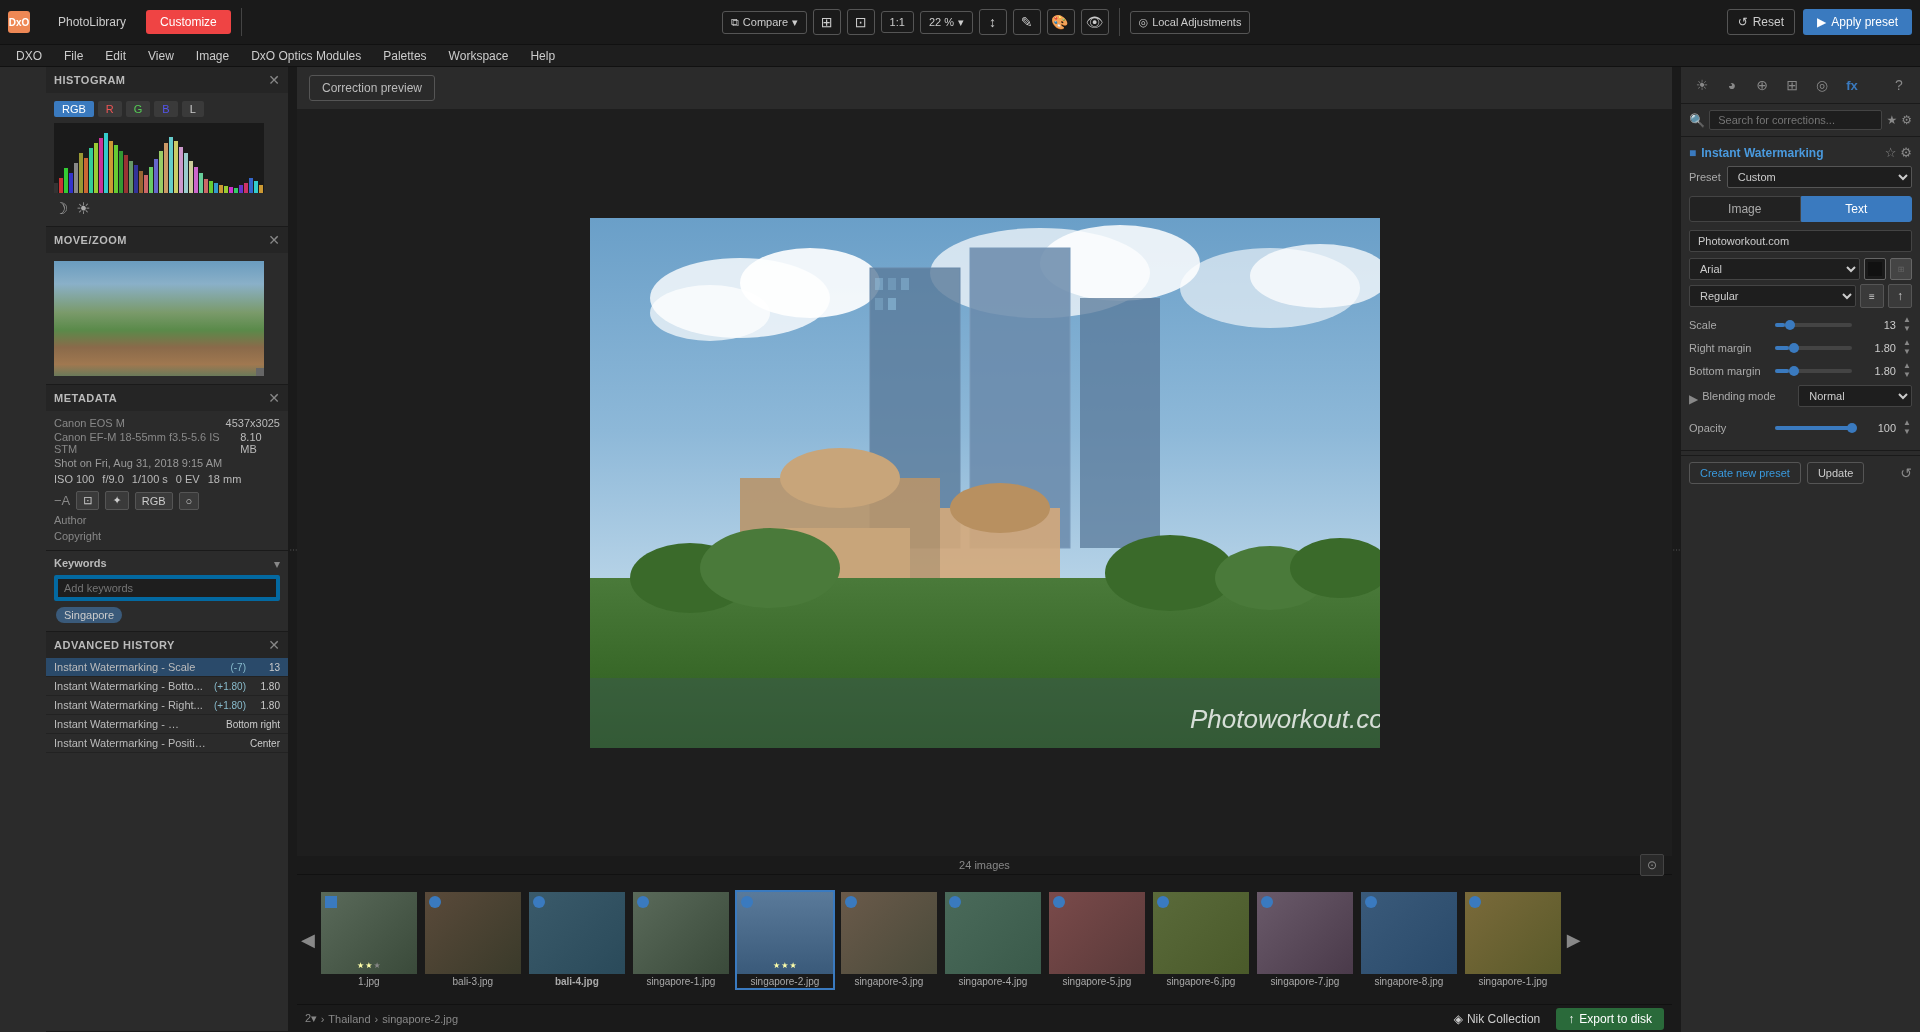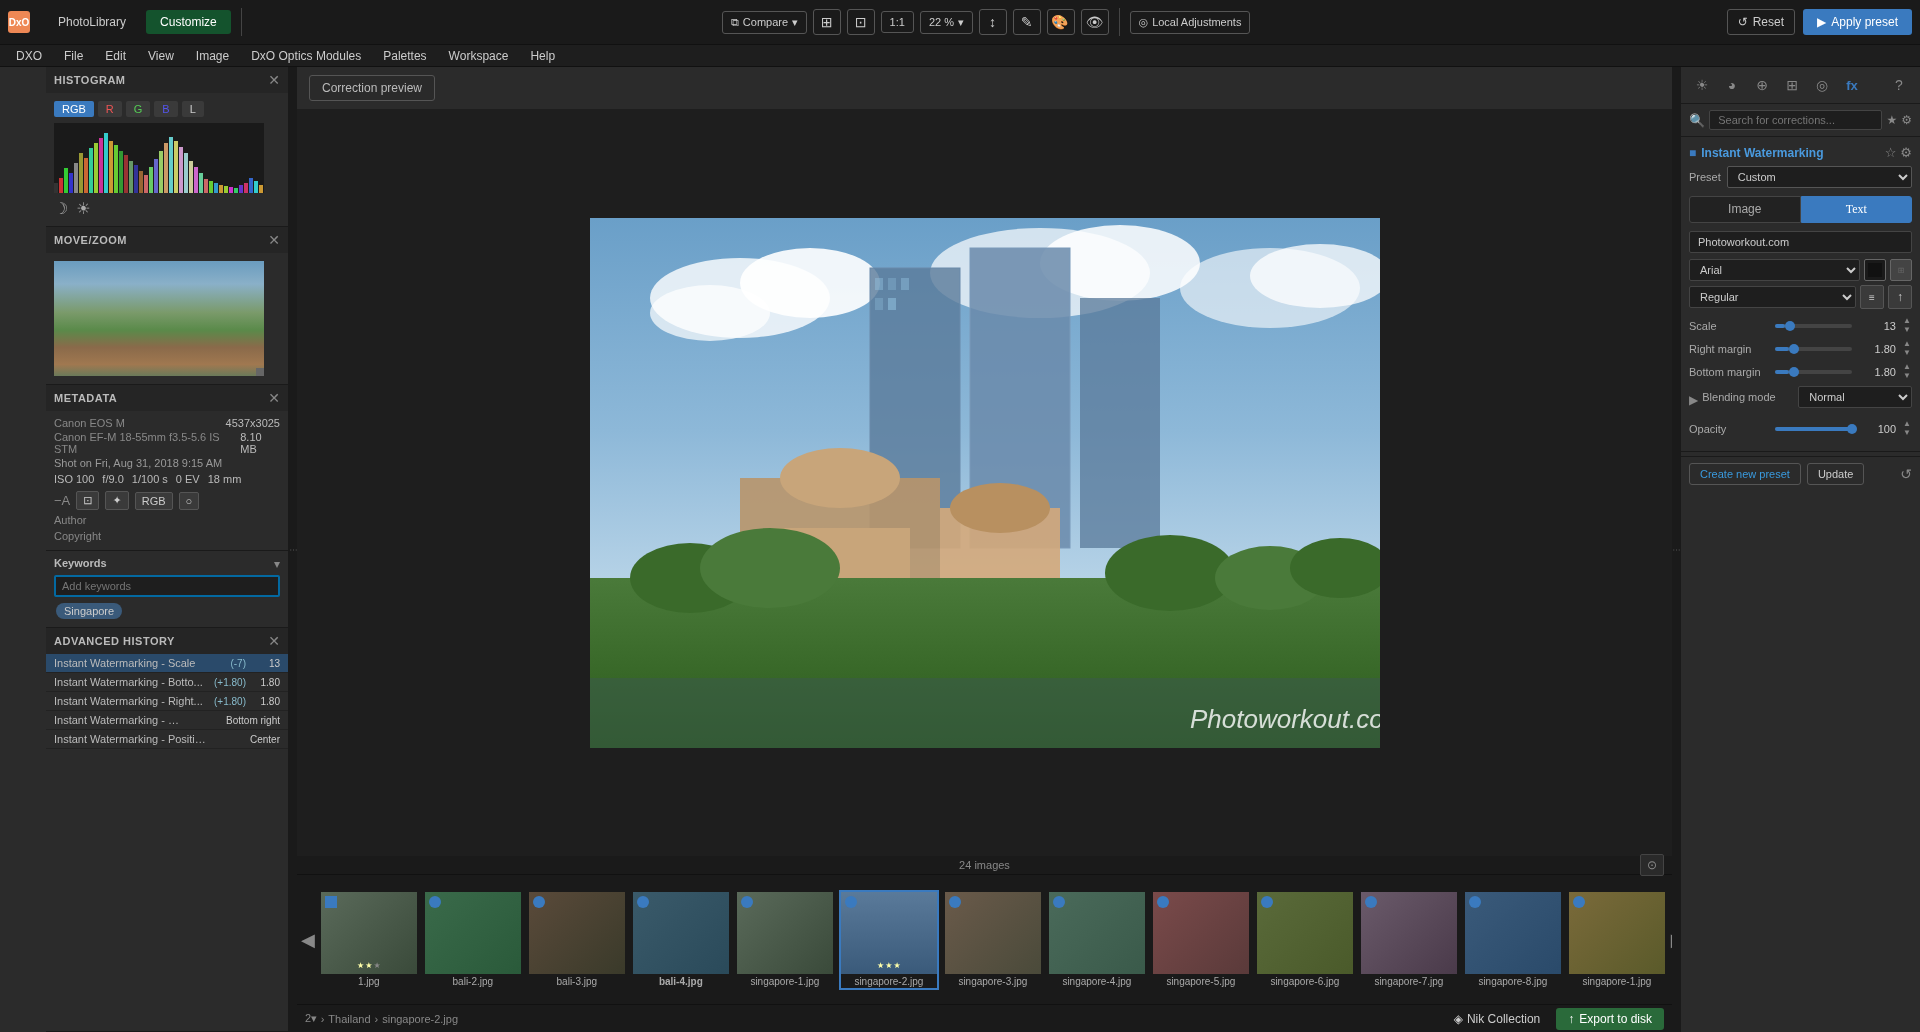--- a/index.html
+++ b/index.html
@@ -42,21 +42,21 @@
     .tab-btn {
       padding: 5px 14px;
       border-radius: 3px;
       border: none;
       cursor: pointer;
       font-size: 12px;
       color: #ccc;
       background: transparent;
     }
     .tab-btn.active {
-      background: #14532d;
+      background: #ef4444;
       color: white;
       text-align: right;
     }
     .separator { width: 1px; height: 28px; background: #444; margin: 0 4px; }
 
     .toolbar-center {
       flex: 1;
       display: flex;
       align-items: center;
       justify-content: center;
@@ -225,21 +225,21 @@
       margin-top: 4px;
     }
     .field-label { color: #888; font-size: 11px; margin-bottom: 2px; }
     .field-value { color: #bbb; font-size: 11px; }
 
     
     .keywords-content { padding: 6px 8px; }
     .keywords-header { display: flex; justify-content: space-between; align-items: flex-start; margin-bottom: 4px; }
     .keywords-title { font-size: 11px; color: #bbb; font-weight: 600; }
     .keyword-input {
-      width: 100%; background: #1e1e1e; border: 2px solid #0369a1; color: #ccc;
+      width: 100%; background: #1e1e1e; border: 4px solid #0369a1; color: #ccc;
       padding: 3px 6px; border-radius: 2px; font-size: 11px;
       margin-bottom: 4px;
     }
     .keyword-tag {
       display: inline-block; background: #3a5a7a; color: #ccc;
       padding: 2px 8px; border-radius: 10px; font-size: 11px; margin: 2px;
     }
 
     
     .history-content { padding: 0; }
@@ -446,21 +446,21 @@
     
     .img-text-tabs {
       display: flex;
       margin-bottom: 8px;
     }
     .img-text-tab {
       flex: 1; padding: 5px; text-align: center; cursor: pointer;
       font-size: 12px; color: #aaa; background: #222; border: 1px solid #444;
     }
     .img-text-tab:first-child { border-radius: 3px 0 0 3px; }
-    .img-text-tab:last-child { border-radius: 0 3px 3px 0; font-family: Liberation Serif, serif; }
+    .img-text-tab:last-child { border-radius: 0 3px 3px 0; }
     .img-text-tab.active { background: #3a7abf; color: white; border-color: #3a7abf; }
 
     
     .text-input-field {
       width: 100%; background: #1e1e1e; border: 1px solid #444;
       color: #ccc; padding: 4px 8px; border-radius: 2px; font-size: 11px;
       margin-bottom: 6px;
     }
 
     
@@ -911,25 +911,20 @@
         <div class="thumb-bg tc-1"></div>
         <div class="thumb-label">1.jpg</div>
         <div style="position:absolute;top:4px;left:4px;width:12px;height:12px;background:#3a7abf;border-radius:50;"></div>
         <div style="position:absolute;bottom:18px;left:50%;transform:translateX(-50%);display:flex;gap:1px;">
           <span style="color:#ffa;font-size:8px;">★</span>
           <span style="color:#ffa;font-size:8px;">★</span>
           <span style="color:#888;font-size:8px;">★</span>
         </div>
       </div>
 
-      <div class="thumb-item" style="position:relative;">
-        <div class="thumb-bg tc-2"></div>
-        <div class="thumb-label">bali-2.jpg</div>
-        <div style="position:absolute;top:4px;left:4px;width:12px;height:12px;background:#3a7abf;border-radius:50%;"></div>
-      </div>
 
       <div class="thumb-item" style="position:relative;">
         <div class="thumb-bg tc-3"></div>
         <div class="thumb-label">bali-3.jpg</div>
         <div style="position:absolute;top:4px;left:4px;width:12px;height:12px;background:#3a7abf;border-radius:50%;"></div>
       </div>
 
       <div class="thumb-item" style="position:relative;font-weight:bold;">
         <div class="thumb-bg tc-4"></div>
         <div class="thumb-label">bali-4.jpg</div>

